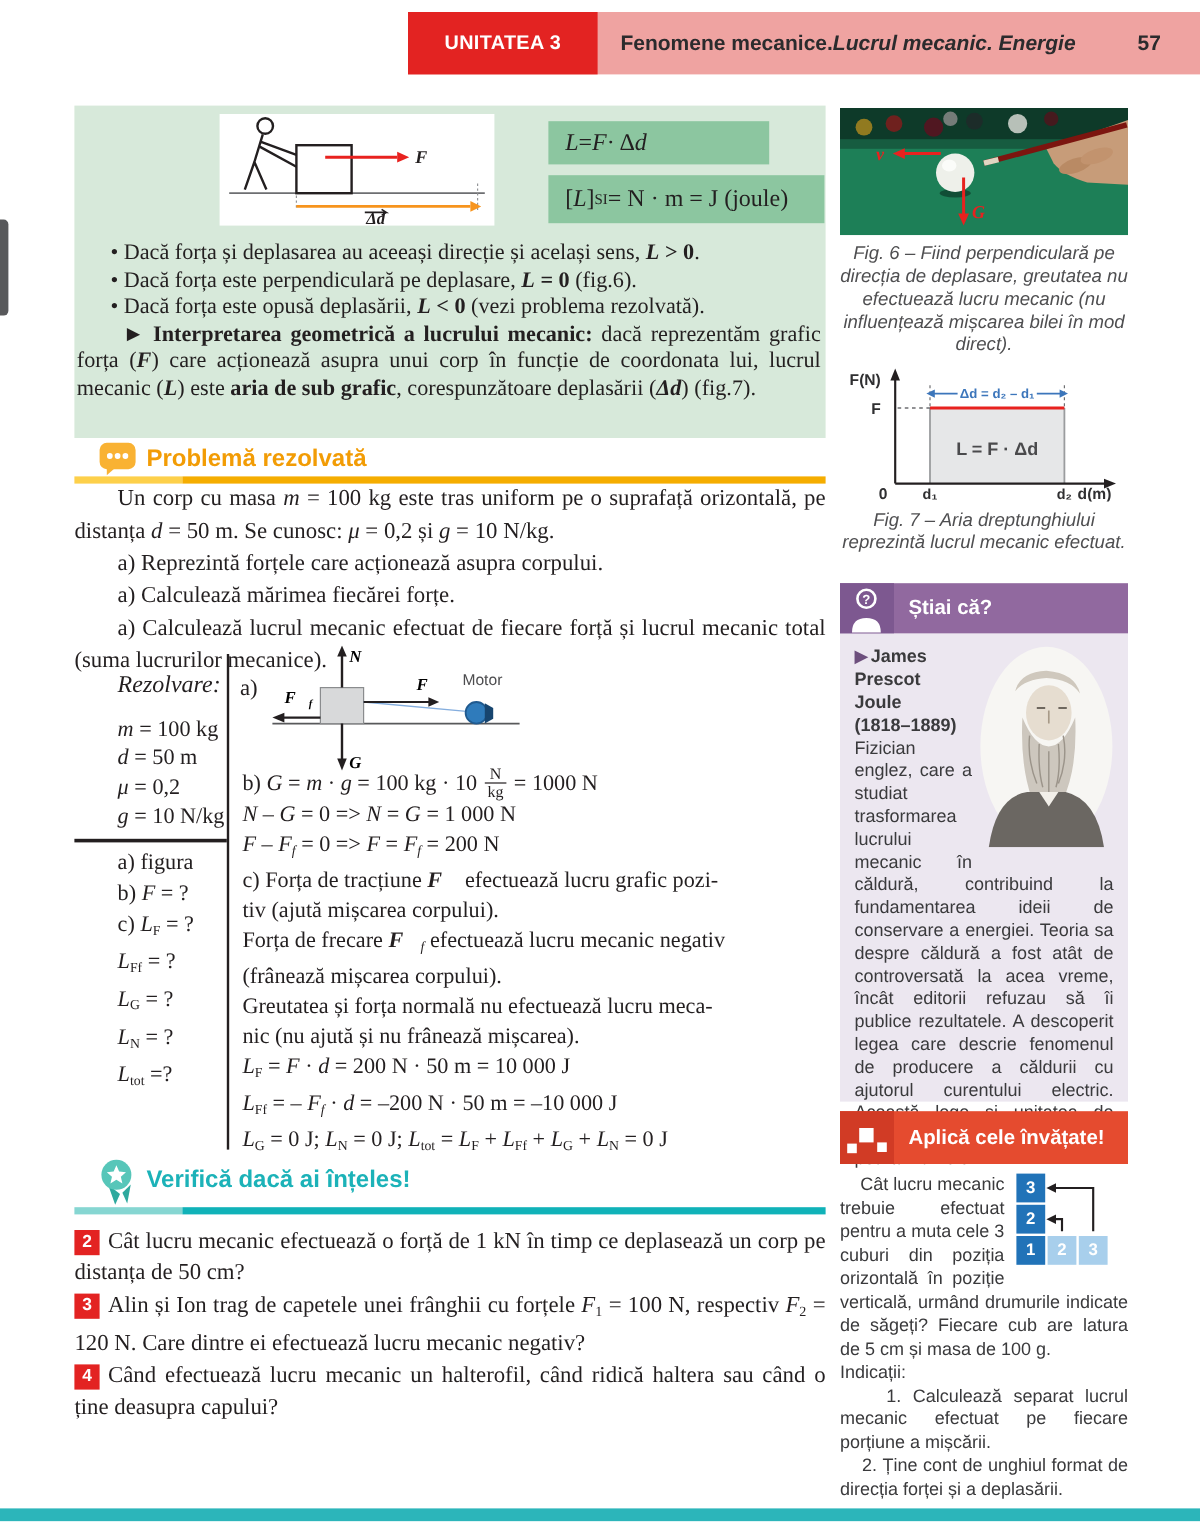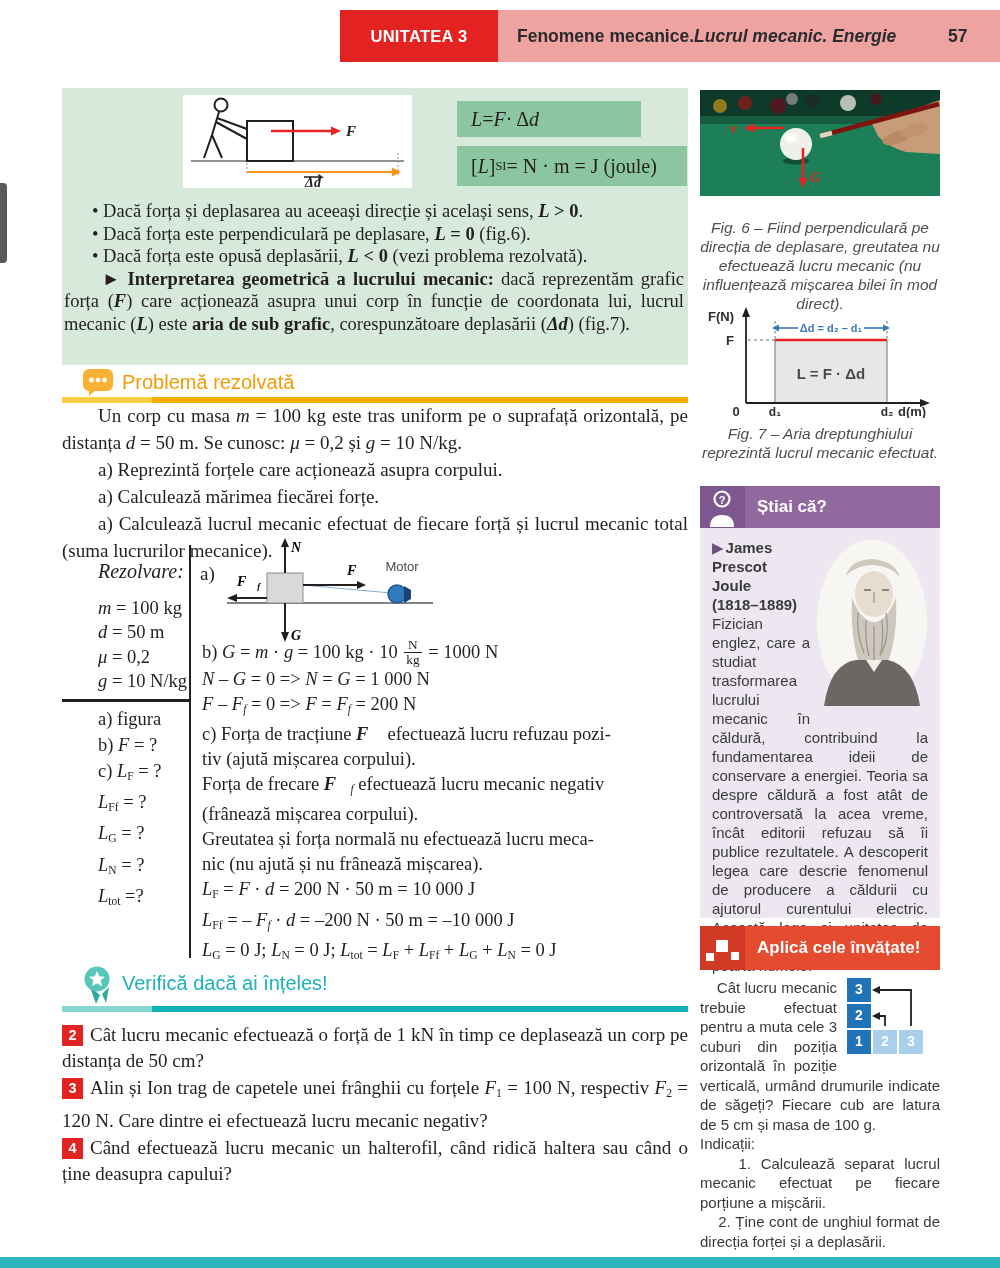--- a/index.html
+++ b/index.html
@@ -27,21 +27,21 @@
   .greenbox{left:62px;top:88px;width:626px;height:277px;background:#d7e9da;}
   .figwhite{left:121px;top:7px;width:229px;height:93px;background:#fff;}
   .fbox{background:#8cc6a0;display:flex;align-items:center;padding-left:14px;font-size:20px;color:#231f20;}
   .fbox1{left:395px;top:13px;width:170px;height:36px;}
   .fbox2{left:395px;top:58px;width:216px;height:40px;}
   .greentext{left:2px;top:112px;width:620px;font-size:18.5px;line-height:22.5px;text-align:justify;}
   .bul{padding-left:28px;}
   .interp{text-indent:38px;}
 
   
-  .sec-title{font-weight:400;font-size:20px;text-align:center;}
+  .sec-title{font-weight:700;font-size:20px;text-align:center;}
   .rule{height:6px;}
   .rule .lt,.rule .dk{position:absolute;top:0;height:6px;}
 
   
   .prob-text{left:62px;top:402px;width:626px;font-size:19px;line-height:27px;text-align:justify;}
   .prob-text p{margin:0;text-indent:36px;}
 
   
   .rez{left:98px;top:560px;font-style:italic;font-size:20px;}
   .given{left:98px;top:596px;width:95px;font-size:18.5px;line-height:24.3px;}
@@ -196,21 +196,21 @@
       <circle cx="172" cy="56" r="9" fill="#2f7bbb" stroke="#205a8f" stroke-width="1.5"></circle>
       <path d="M179 48 l7 4 v9 l-7 4 z" fill="#17456f"></path>
       <text x="177" y="33" text-anchor="middle" font-size="13" fill="#4d4d4f">Motor</text>
     </svg>
   </div>
 
   <div class="abs eqs">
     <div><span>b) </span><span class="i">G</span><span> = </span><span class="i">m</span><span> · </span><span class="i">g</span><span> = 100 kg · 10 </span><span class="frac"><span class="fn">N</span><span class="fd">kg</span></span><span> = 1000 N</span></div>
     <div><span class="i">N</span><span> – </span><span class="i">G</span><span> = 0 =&gt; </span><span class="i">N</span><span> = </span><span class="i">G</span><span> = 1 000 N</span></div>
     <div><span class="i">F</span><span> – </span><span class="i">F</span><span class="i sub">f</span><span> = 0  =&gt; </span><span class="i">F</span><span> = </span><span class="i">F</span><span class="i sub">f</span><span> = 200 N</span></div>
-    <div><span>c) Forța de tracțiune </span><span class="bi">F⃗</span><span> efectuează lucru refuzau pozi-</span></div>
+    <div><span>c) Forța de tracțiune </span><span class="bi">F⃗</span><span> efectuează lucru grafic pozi-</span></div>
     <div><span>tiv (ajută mișcarea corpului).</span></div>
     <div><span>Forța de frecare </span><span class="bi">F⃗</span><span class="i sub">f</span><span> efectuează lucru mecanic negativ</span></div>
     <div><span>(frânează mișcarea corpului).</span></div>
     <div><span>Greutatea și forța normală nu efectuează lucru meca-</span></div>
     <div><span>nic (nu ajută și nu frânează mișcarea).</span></div>
     <div><span class="i">L</span><span class="sub">F</span><span> = </span><span class="i">F</span><span> · </span><span class="i">d</span><span> = 200 N · 50 m = 10 000 J</span></div>
     <div><span class="i">L</span><span class="sub">Ff</span><span> = – </span><span class="i">F</span><span class="i sub">f</span><span> · </span><span class="i">d</span><span> = –200 N · 50 m = –10 000 J</span></div>
     <div><span class="i">L</span><span class="sub">G</span><span> = 0 J; </span><span class="i">L</span><span class="sub">N</span><span> = 0 J; </span><span class="i">L</span><span class="sub">tot</span><span> = </span><span class="i">L</span><span class="sub">F</span><span> + </span><span class="i">L</span><span class="sub">Ff</span><span> + </span><span class="i">L</span><span class="sub">G</span><span> + </span><span class="i">L</span><span class="sub">N</span><span> = 0 J</span></div>
   </div>
 
@@ -257,21 +257,21 @@
       <circle cx="96" cy="54" r="16" fill="#eef0ea"></circle>
       <ellipse cx="91" cy="48" rx="6" ry="5" fill="#fbfcf9"></ellipse>
       <line x1="84" y1="38" x2="52" y2="38" stroke="#e8221f" stroke-width="2.5"></line>
       <polygon points="54,33.5 44,38 54,42.5" fill="#e8221f"></polygon>
       <text x="30" y="43" class="ser" font-style="italic" font-weight="bold" font-size="15" fill="#e8221f">v⃗</text>
       <line x1="103" y1="58" x2="103" y2="90" stroke="#e8221f" stroke-width="2.5"></line>
       <polygon points="98.5,88 103,98 107.5,88" fill="#e8221f"></polygon>
       <text x="110" y="92" class="ser" font-style="italic" font-weight="bold" font-size="15" fill="#e8221f">G⃗</text>
     </svg>
   </div>
-  <div class="abs caption" style="left:688px;top:202px;width:264px;margin-top:16px;">Fig. 6 – Fiind perpendiculară pe direcția de deplasare, greutatea nu efectuează lucru mecanic (nu influențează mișcarea bilei în mod direct).</div>
+  <div class="abs caption" style="left:688px;top:202px;width:264px;">Fig. 6 – Fiind perpendiculară pe direcția de deplasare, greutatea nu efectuează lucru mecanic (nu influențează mișcarea bilei în mod direct).</div>
 
   <div class="abs" style="left:700px;top:303px;">
     <svg width="240" height="115" viewBox="0 0 240 115">
       <rect x="75" y="37" width="112" height="63" fill="#e6e7e8"></rect>
       <line x1="75" y1="37" x2="75" y2="100" stroke="#9a9c9e" stroke-width="1.5"></line>
       <line x1="187" y1="37" x2="187" y2="100" stroke="#9a9c9e" stroke-width="1.5"></line>
       <line x1="75" y1="37" x2="187" y2="37" stroke="#e8221f" stroke-width="2.5"></line>
       <line x1="46" y1="100" x2="46" y2="12" stroke="#231f20" stroke-width="1.8"></line>
       <polygon points="42,14 46,4 50,14" fill="#231f20"></polygon>
       <line x1="46" y1="100" x2="222" y2="100" stroke="#231f20" stroke-width="1.8"></line>

